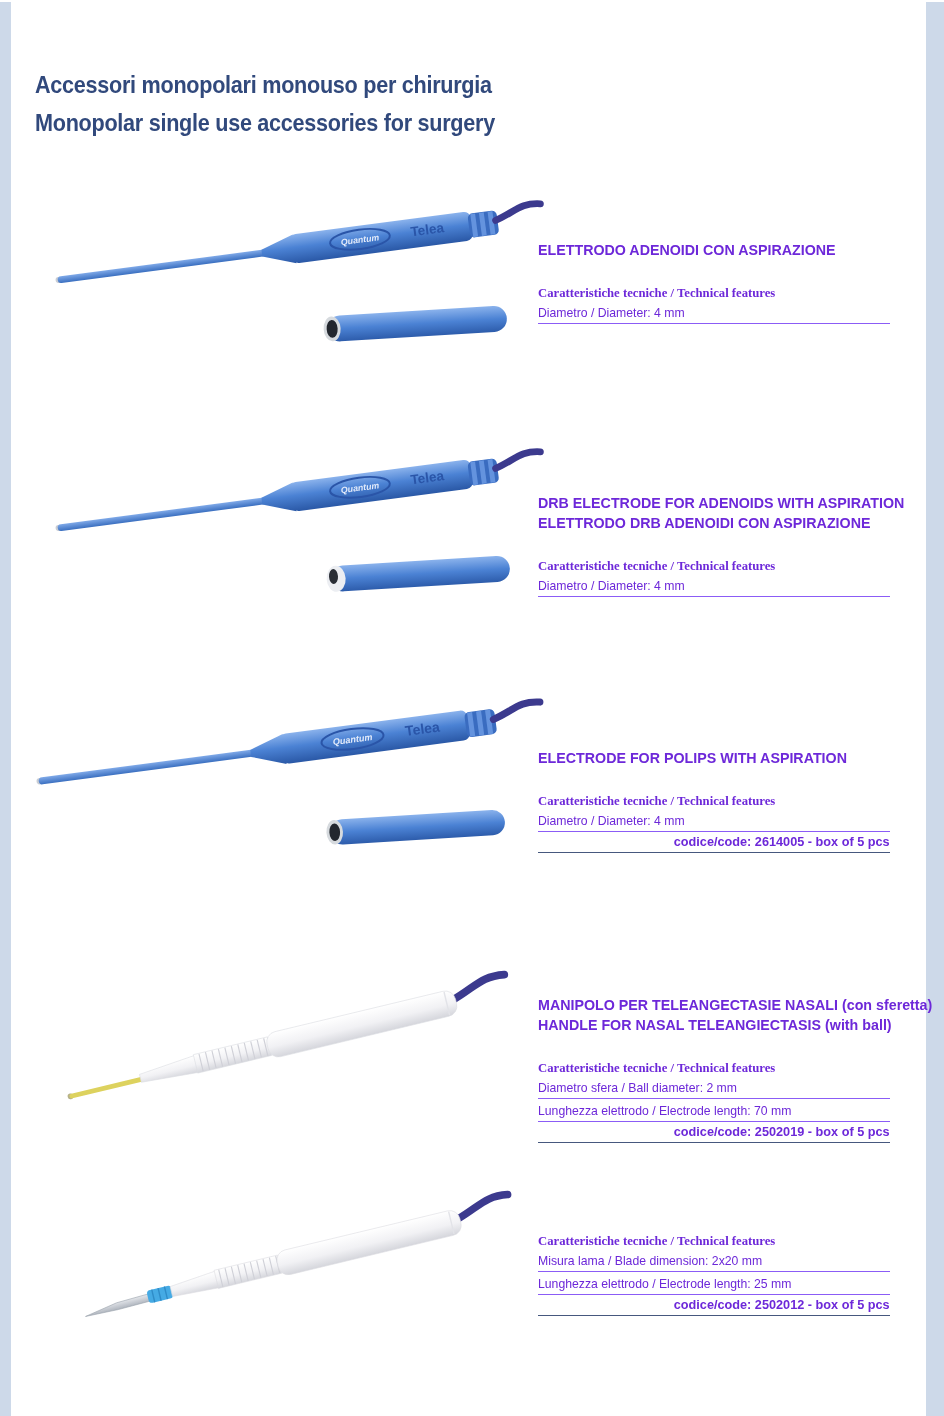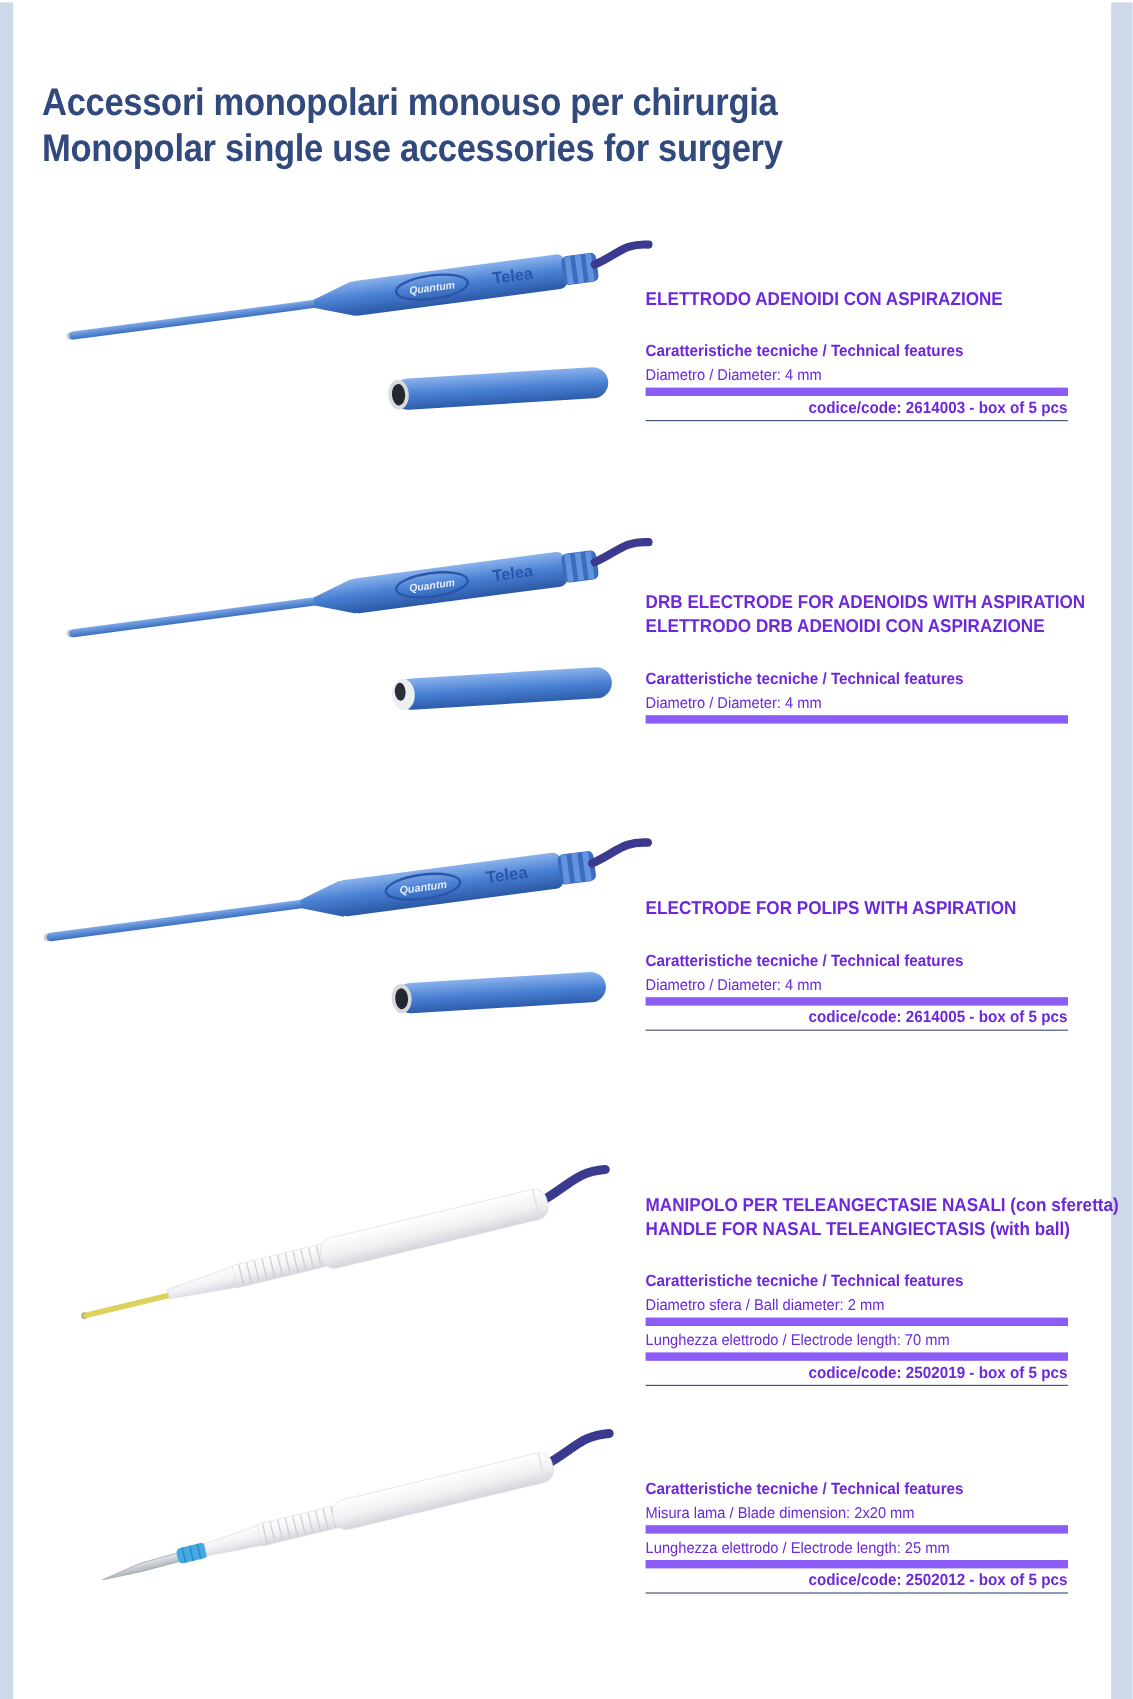--- a/index.html
+++ b/index.html
@@ -11,35 +11,35 @@
     font-family: "Liberation Sans", sans-serif;
     overflow: hidden;
   }
   .strip { position: absolute; top: 2px; bottom: 0; background: #cdd9e9; }
   .strip.left  { left: 0; width: 11px; }
   .strip.right { right: 0; width: 18px; }
 
   .page-title {
     position: absolute; left: 35px; top: 66px;
     color: #31497c; font-weight: bold;
-    font-size: 32px; line-height: 38px; letter-spacing: -0.3px;
+    font-size: 24px; line-height: 38px; letter-spacing: -0.3px;
   }
   .page-title .cond { display: inline-block; transform: scaleX(0.90); transform-origin: left center; white-space: nowrap; }
 
   .img-abs { position: absolute; }
   svg { display: block; overflow: visible; }
 
   .product-info { position: absolute; left: 538px; width: 352px; color: #6d28d9; }
   .p-heading { font-weight: bold; font-size: 15.5px; line-height: 20px; }
   .p-heading .cond { display: inline-block; transform: scaleX(0.92); transform-origin: left center; white-space: nowrap; }
-  .features { margin-top: 24px; font-weight: bold; font-size: 13.5px; line-height: 17px; }
+  .features { margin-top: 24px; font-weight: bold; font-size: 13.5px; line-height: 17px; font-family: Liberation Serif, serif; }
   .features .cond { display: inline-block; transform: scaleX(0.94); transform-origin: left center; white-space: nowrap; }
   .spec-row {
     margin-top: 4px; padding-bottom: 2px;
-    border-bottom: 7px solid #8b5cf6;
+    border-bottom: 1px solid #8b5cf6;
     font-size: 13px; line-height: 16px;
   }
   .spec-row .cond { display: inline-block; transform: scaleX(0.94); transform-origin: left center; white-space: nowrap; }
   .code-row {
     margin-top: 2px; padding-bottom: 2px;
     border-bottom: 1px solid #46587e;
     text-align: right; font-weight: bold; font-size: 13.5px; line-height: 16px;
   }
   .code-row .cond { display: inline-block; transform: scaleX(0.94); transform-origin: right center; white-space: nowrap; }
 </style>
@@ -108,21 +108,20 @@
       <ellipse cx="17" cy="22" rx="5.5" ry="9" fill="#23272e"></ellipse>
     </g>
   </svg>
 </div>
 <div class="product-info" style="top:240px;">
   <div class="p-heading">
     <div><span class="cond">ELETTRODO ADENOIDI CON ASPIRAZIONE</span></div>
   </div>
   <div class="features"><span class="cond">Caratteristiche tecniche / Technical features</span></div>
   <div class="spec-row"><span class="cond">Diametro / Diameter: 4 mm</span></div>
-  <div class="code-row"><span class="cond">codice/code: 2614003 - box of 5 pcs</span></div>
 </div>
 
 <div class="img-abs" style="left:40px; top:438px; width:505px; height:118px;">
   <svg viewBox="0 0 520 120" width="505" height="117">
     <g transform="rotate(-7.5 250 60)">
       <circle cx="17" cy="62" r="3.2" fill="#c9cdd4"></circle>
       <rect x="16" y="58.5" width="216" height="7" rx="3.5" fill="url(#gShaft)"></rect>
       <path d="M228,58.5 L262,47 L262,77 L228,65.5 Z" fill="url(#gBody)"></path>
       <rect x="258" y="47" width="188" height="30" rx="7" fill="url(#gBody)"></rect>
       <rect x="443" y="49.5" width="30" height="25" rx="5" fill="#3a6cc0"></rect>

